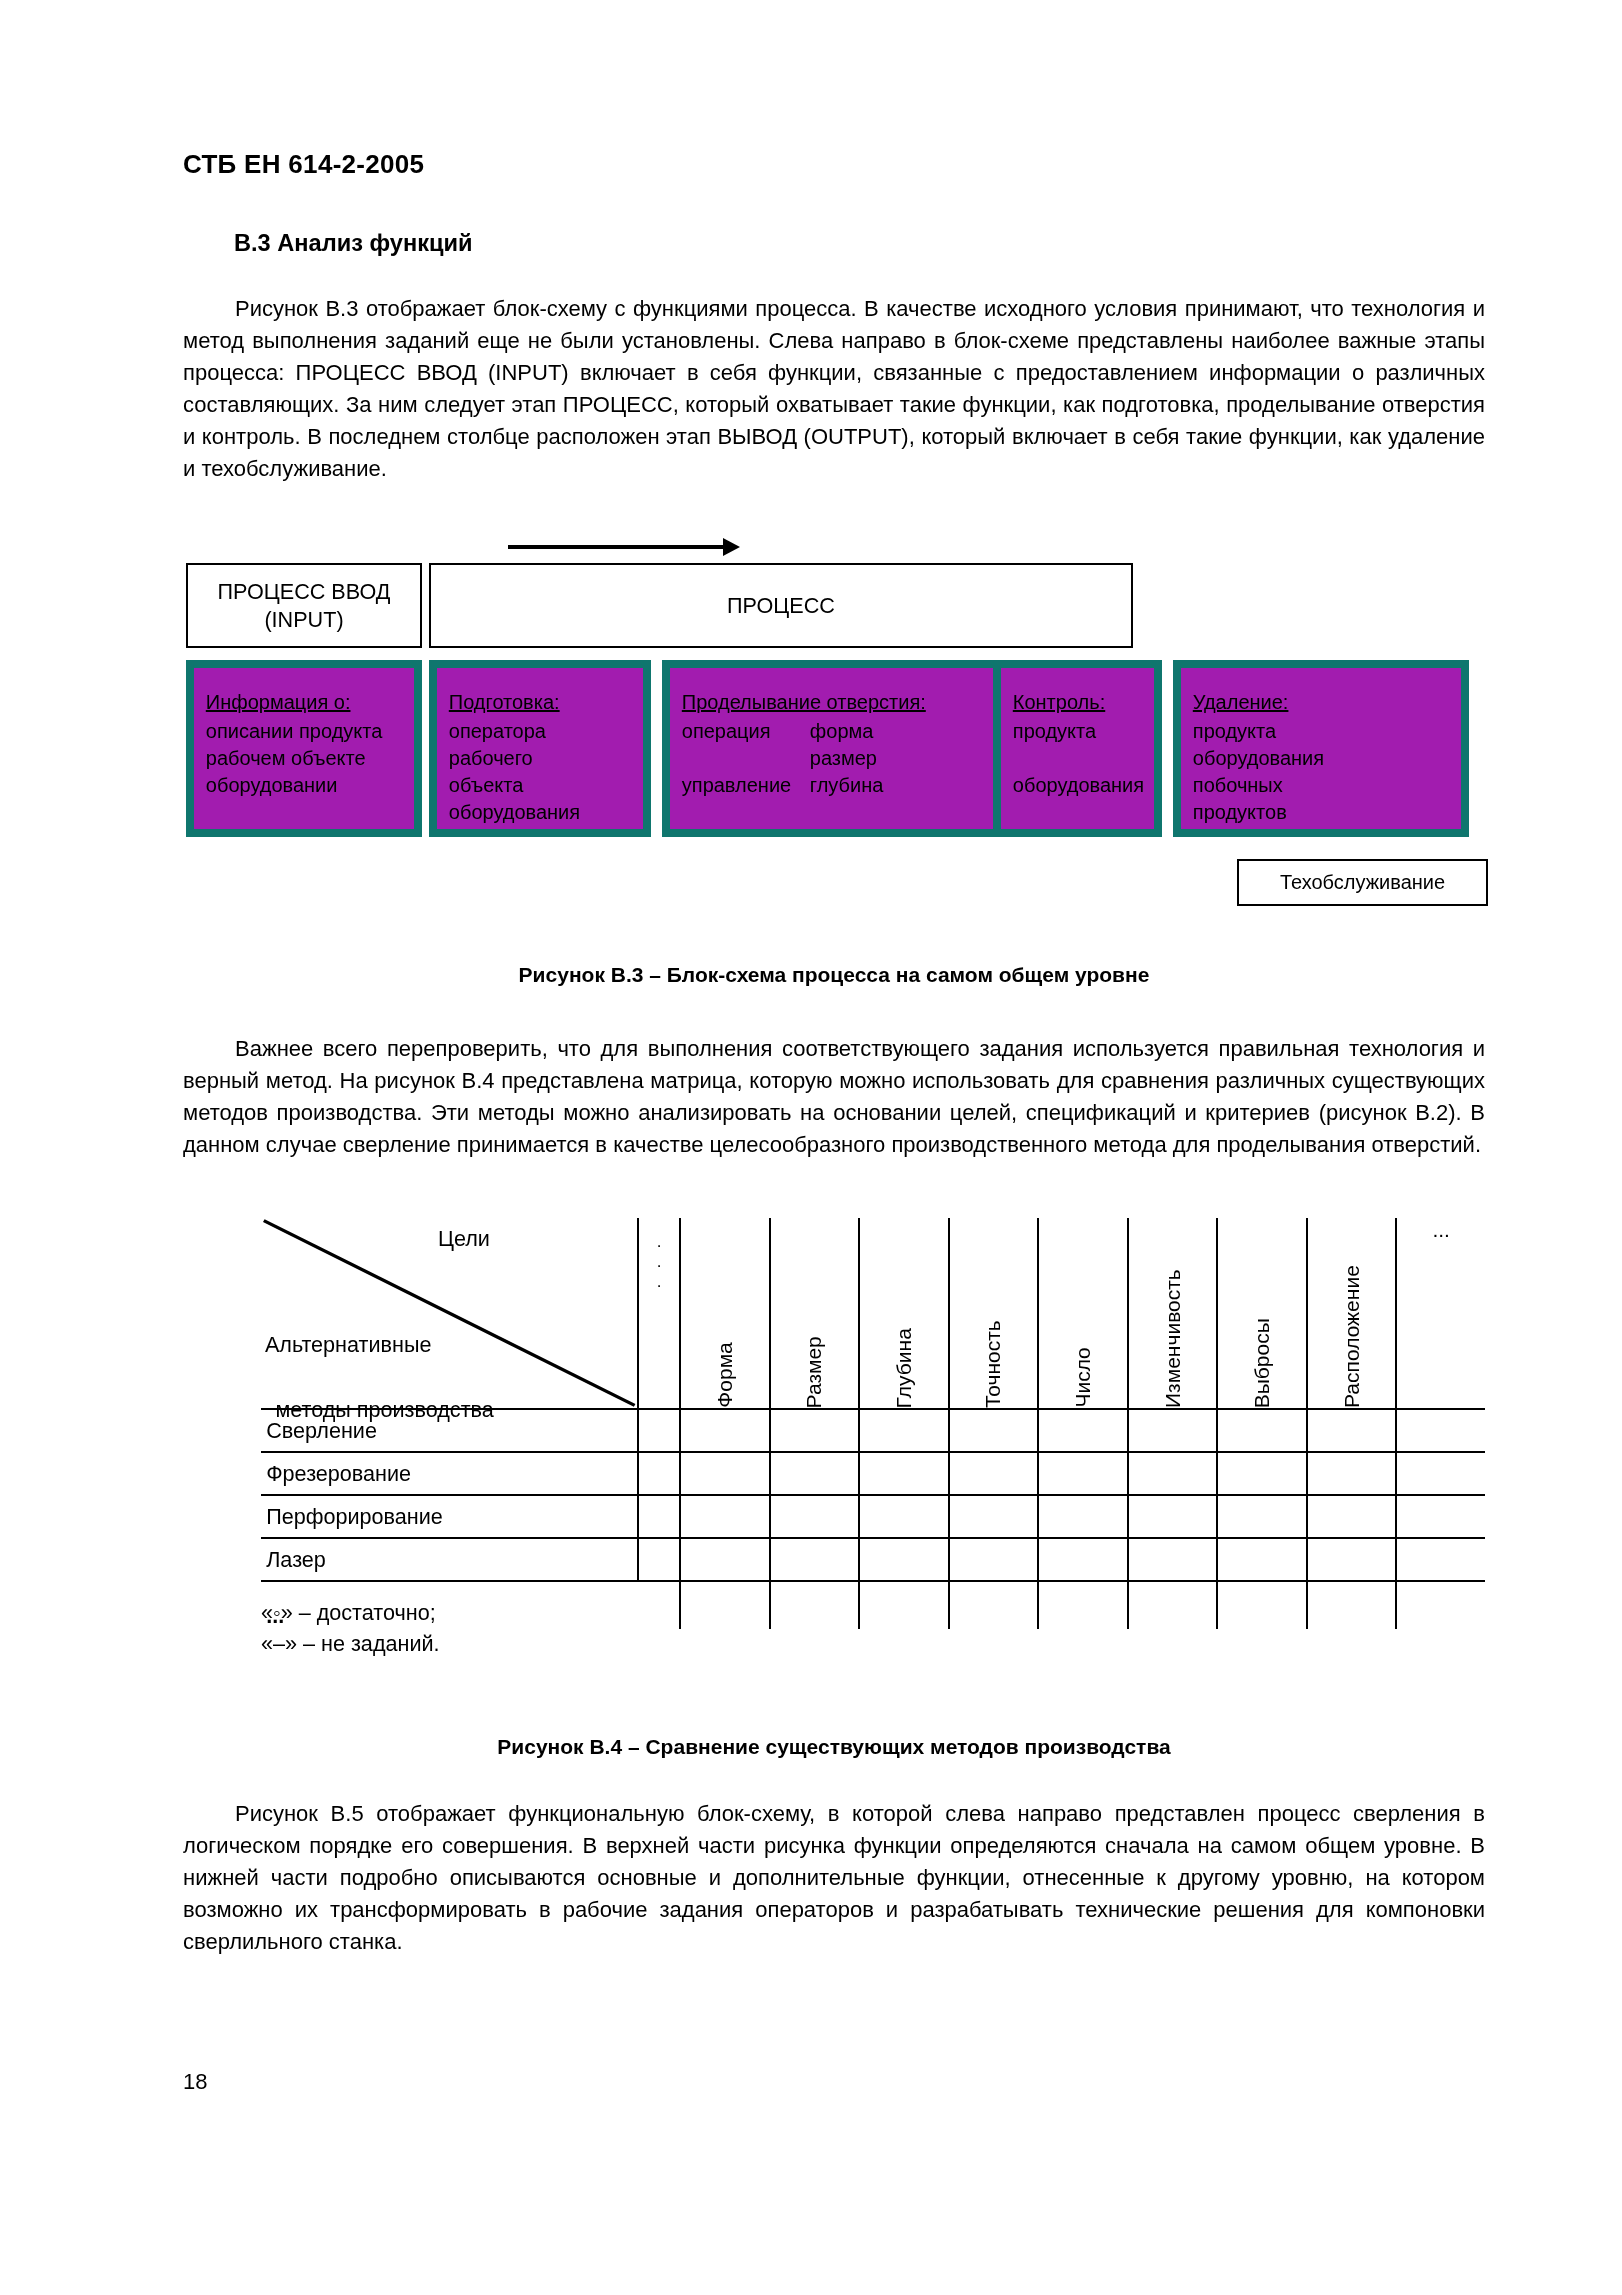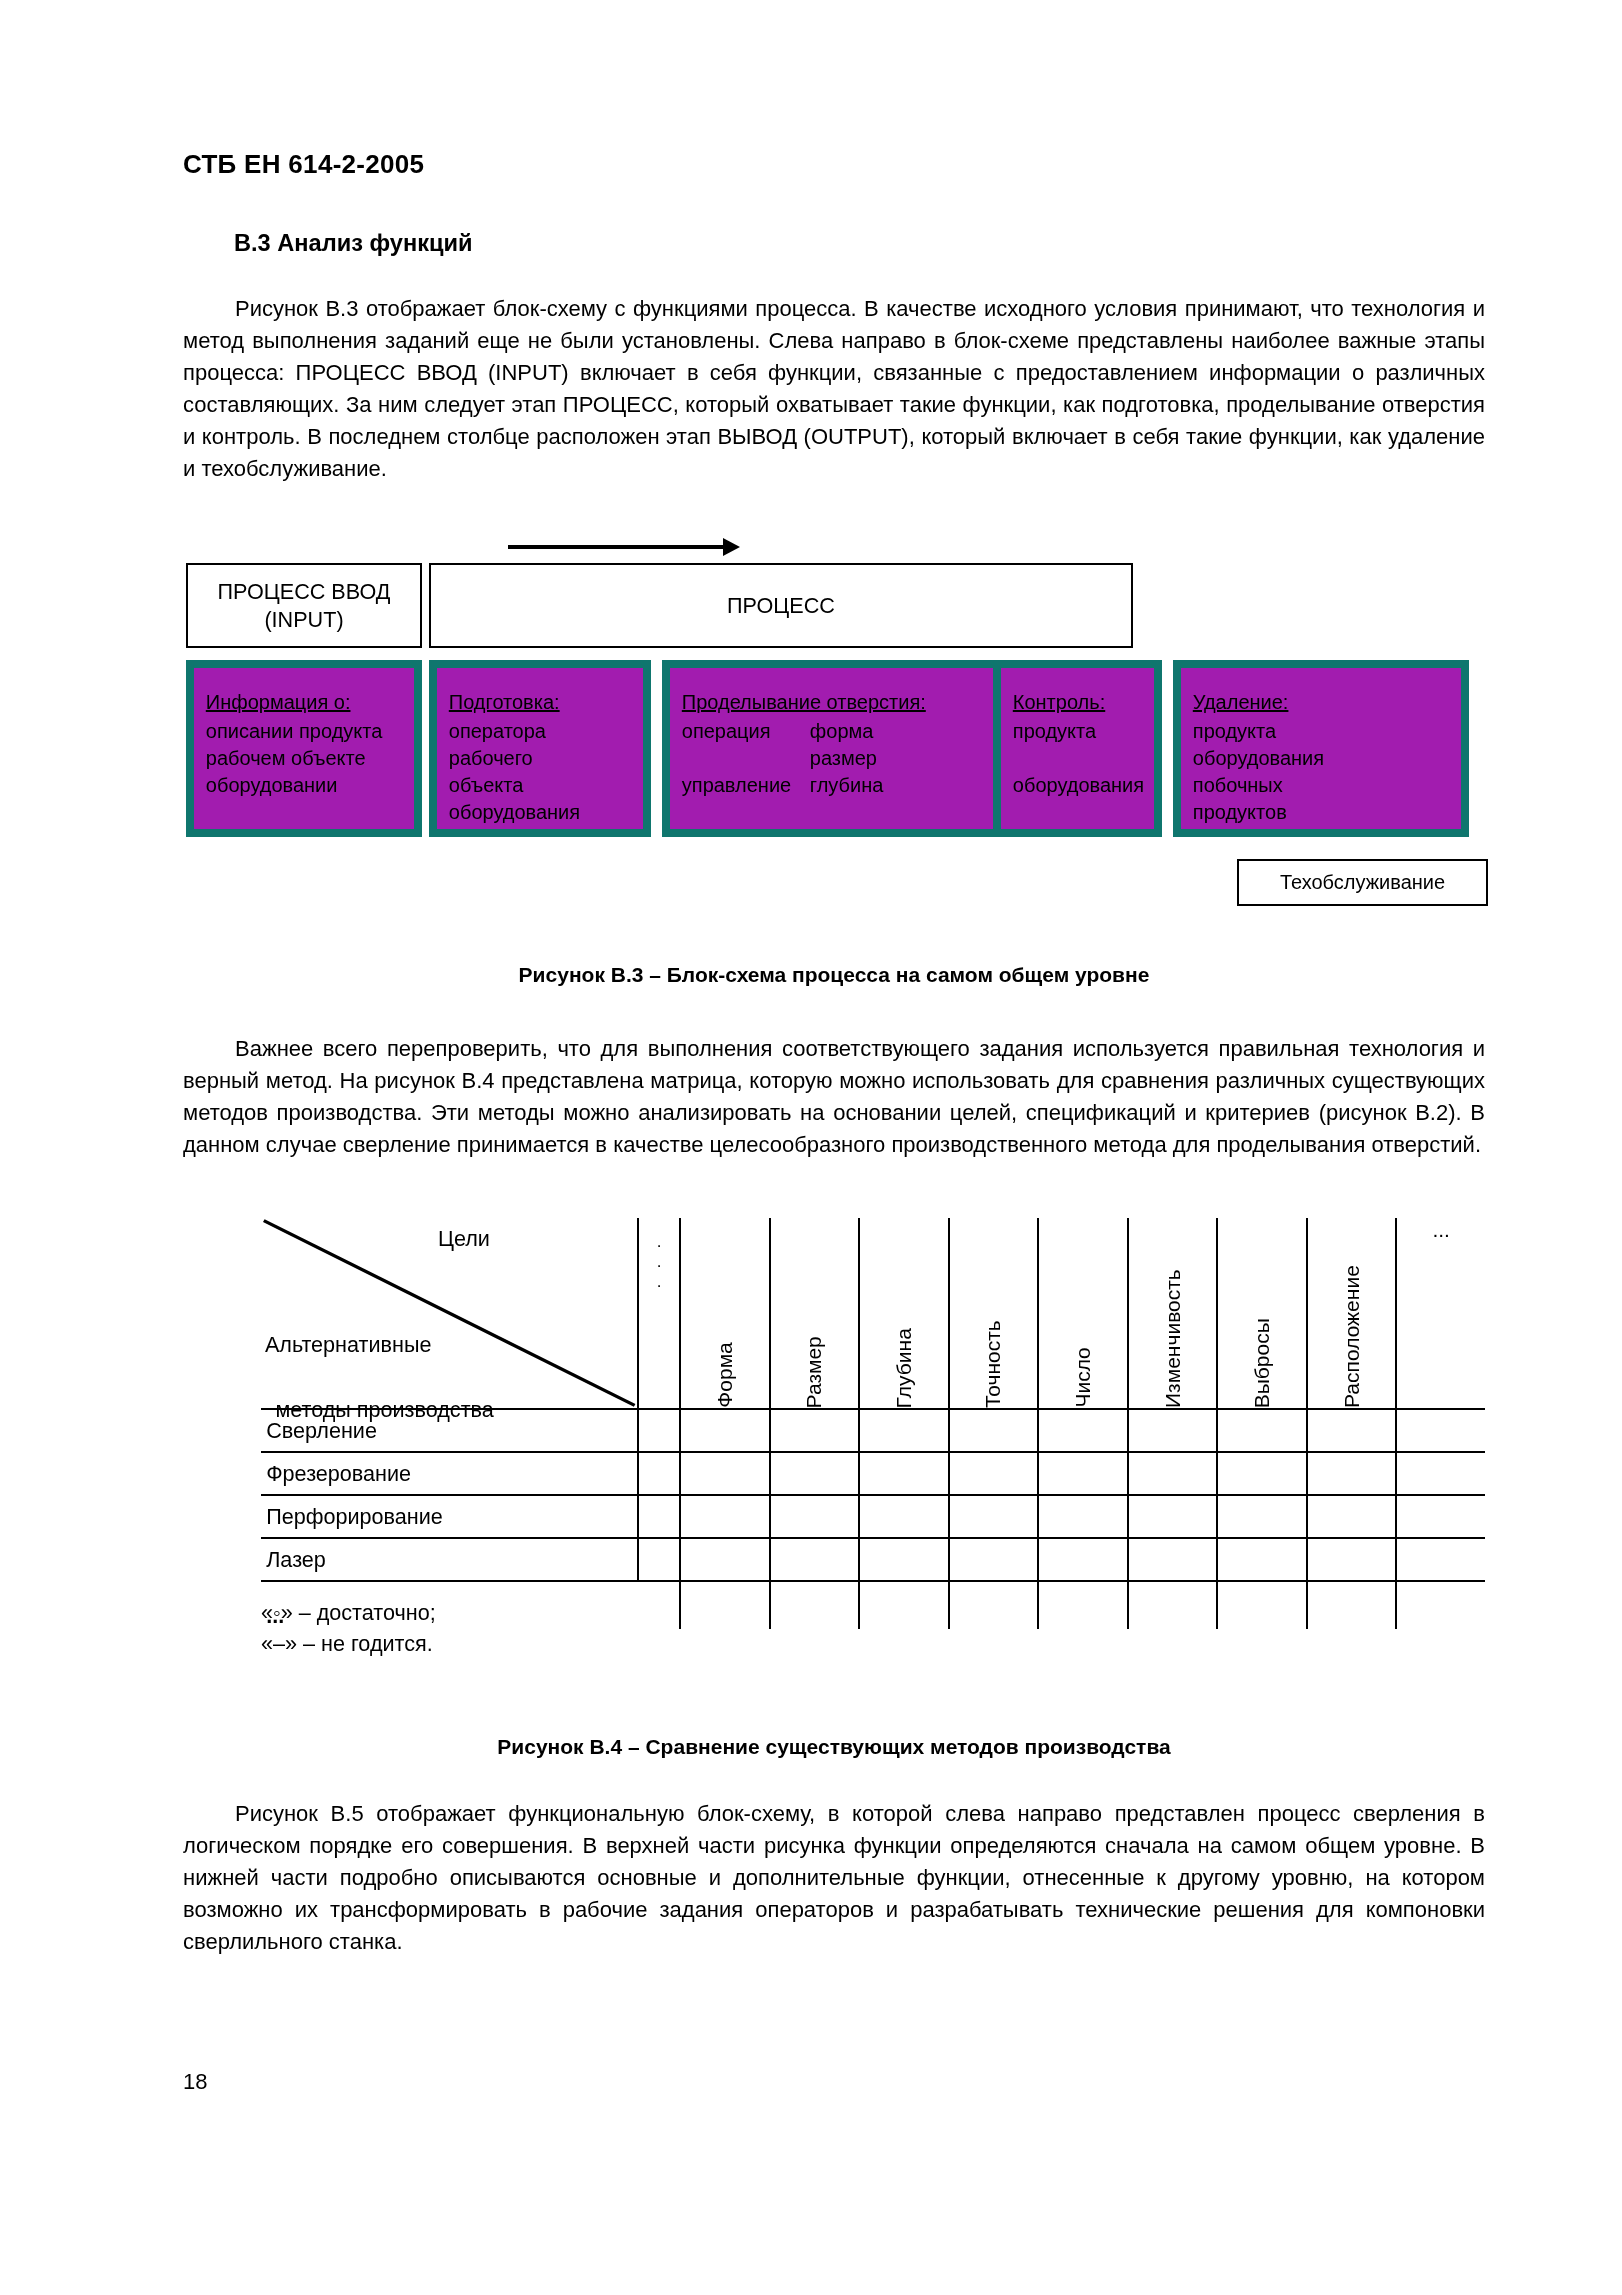--- a/index.html
+++ b/index.html
@@ -440,21 +440,21 @@
         <td></td>
         <td></td>
         <td class="lastcol"></td>
       </tr>
     </tbody>
       </table>
   </div>
 
   <div class="legend">
     <div>«◦» – достаточно;</div>
-    <div>«–» – не годится.</div>
+    <div>«–» – не заданий.</div>
   </div>
 
   <div class="cap" id="cap4">Рисунок В.4 – Сравнение существующих методов производства</div>
 
   <div class="para" id="para3">
     <p class="ind">Рисунок В.5 отображает функциональную блок-схему, в которой слева направо представлен процесс сверления в логическом порядке его совершения. В верхней части рисунка функции определяются сначала на самом общем уровне. В нижней части подробно описываются основные и дополнительные функции, отнесенные к другому уровню, на котором возможно их трансформировать в рабочие задания операторов и разрабатывать технические решения для компоновки сверлильного станка.</p>
   </div>
 
   <div class="pageno">18</div>
 

